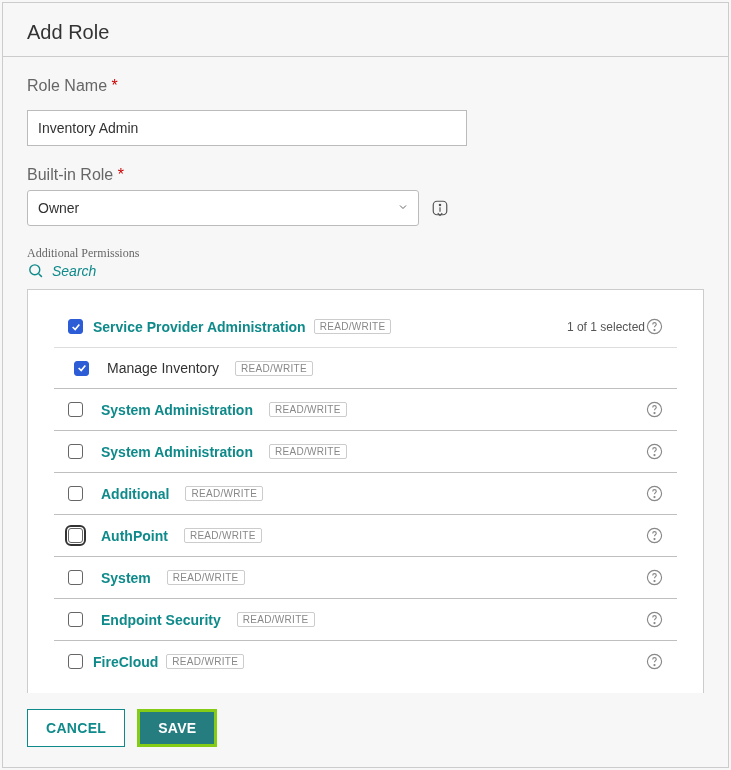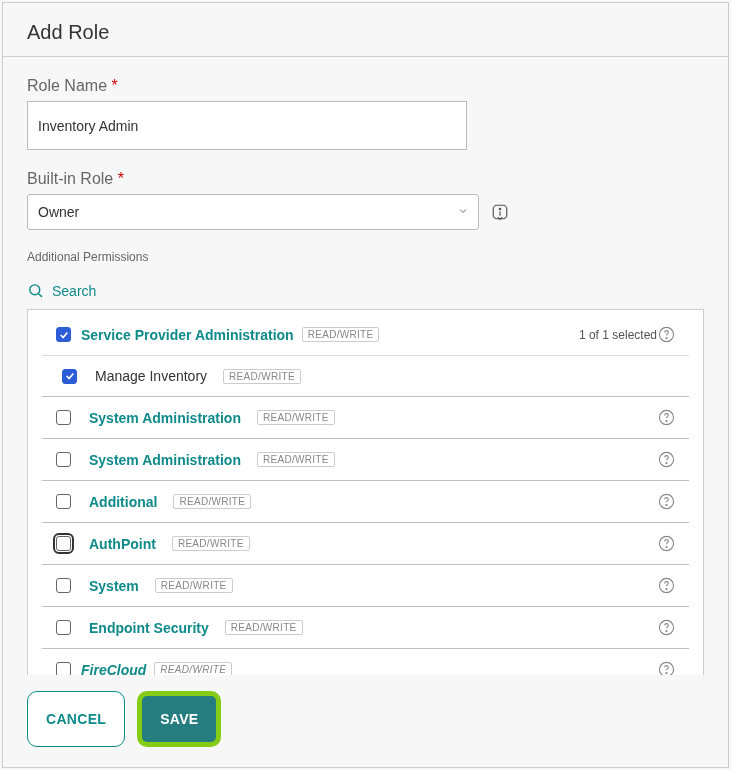--- a/index.html
+++ b/index.html
@@ -35,35 +35,36 @@
     .form-group { margin-bottom: 20px; }
     .label {
       font-size: 16px;
       color: #666;
       display: block;
       margin-bottom: 6px;
     }
     .required { color: #c00; }
     .text-input {
       width: 440px;
-      height: 49px;
+      height: 36px;
       border: 1px solid #bbb;
       padding: 0 10px;
       font-size: 14px;
       color: #333;
       background: #fff;
+      margin-top: 9px;
     }
     .select-row {
       display: flex;
       align-items: center;
       gap: 12px;
     }
     .select-wrap {
       position: relative;
-      width: 452px;
+      width: 392px;
     }
     .select {
       width: 100%;
       height: 36px;
       border: 1px solid #bbb;
       padding: 0 10px;
       font-size: 14px;
       color: #333;
       background: #fff;
       appearance: none;
@@ -78,46 +79,48 @@
       color: #666;
     }
     .info-icon {
       width: 18px;
       height: 18px;
       color: #555;
     }
     .section-label {
       font-size: 12px;
       color: #666;
-      margin-bottom: 18px;
+      margin-bottom: 1px;
+      font-family: Liberation Serif, serif;
     }
     .search-row {
       display: flex;
       align-items: center;
       gap: 8px;
       color: #0f8a8a;
       margin-bottom: 10px;
       font-size: 14px;
       cursor: pointer;
+      font-style: italic;
     }
     .search-row svg { color: #0f8a8a; }
     .perm-box {
       border: 1px solid #ccc;
       background: #fff;
-      padding: 0;
+      padding: 12px;
     }
     .perm-row {
       display: flex;
       align-items: center;
       padding: 12px 14px;
       border-bottom: 1px solid #ddd;
       margin: 0 14px;
     }
     .perm-box .perm-row:first-child { margin-top: 4px; }
-    .perm-box .perm-row.last { border-bottom: none; margin-bottom: 4px; font-style: italic;}
+    .perm-box .perm-row.last { border-bottom: none; margin-bottom: 4px;}
     .checkbox {
       width: 15px;
       height: 15px;
       border: 1.5px solid #666;
       border-radius: 3px;
       display: inline-flex;
       align-items: center;
       justify-content: center;
       flex-shrink: 0;
       margin-right: 10px;
@@ -167,37 +170,37 @@
       border-top: 1px solid #ddd;
       border-bottom: 1px solid #bfbfbf;
     }
     .sep-thick { border-bottom: 1px solid #bfbfbf; gap: 8px; }
     .footer {
       padding: 16px 24px 20px 24px;
       display: flex;
       gap: 12px;
     }
     .btn {
-      height: 56px;
+      height: 38px;
       padding: 0 18px;
       font-size: 14px;
       font-weight: 700;
-      border-radius: 10px;
+      border-radius: 0;
       cursor: pointer;
       letter-spacing: 0.3px;
     }
     .btn-cancel {
       background: #fff;
       color: #0f8a8a;
       border: 1px solid #0f8a8a;
     }
     .btn-save {
       background: #267d80;
       color: #fff;
-      border: 5px solid #84cc16;
+      border: 3px solid #84cc16;
     }
   </style>
 </head>
 <body>
 
 <div class="dialog">
   <div class="header">
     <h1>Add Role</h1>
   </div>
 

